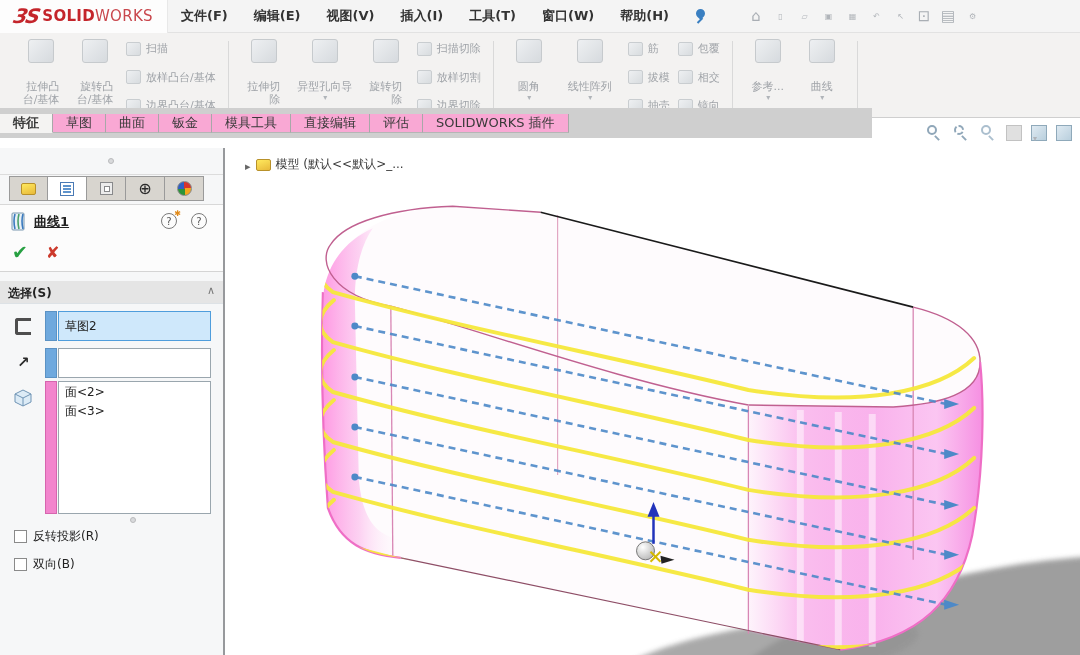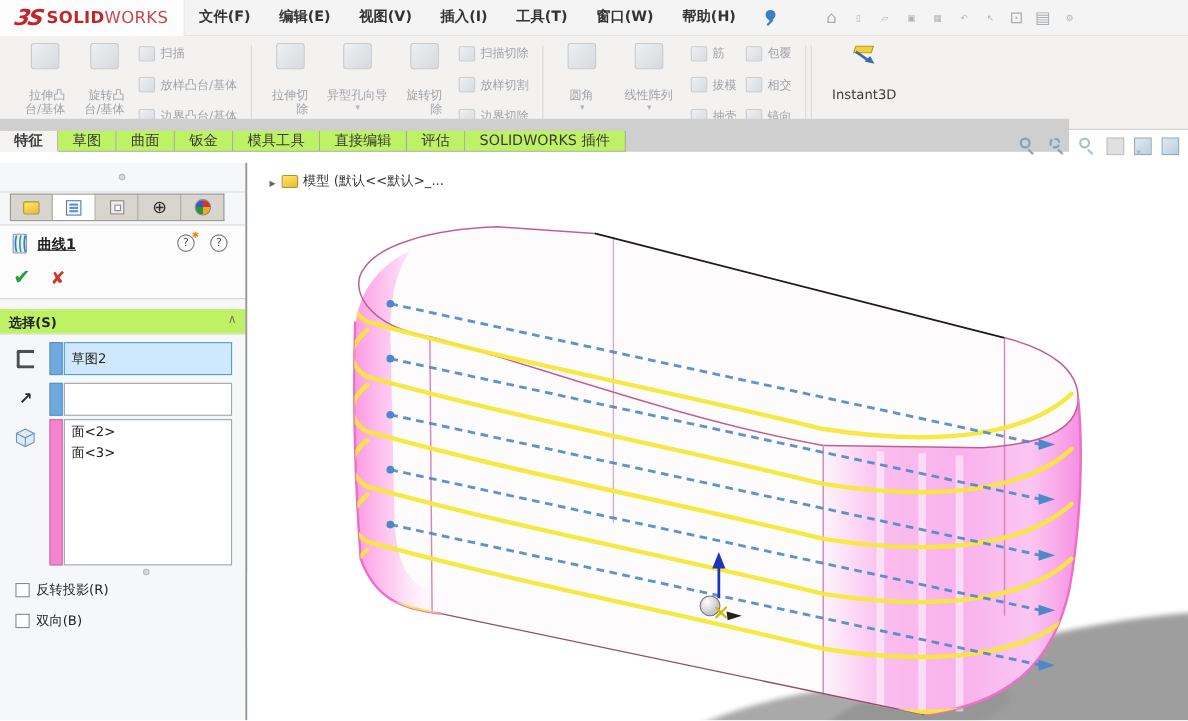--- a/index.html
+++ b/index.html
@@ -34,22 +34,22 @@
   .rbig .lbl { font-size:11px; line-height:13px; text-align:right; color:#9fa3a8; white-space:pre-line; margin-top:17px; }
   .rbig.en .lbl { color:#3c3c3c; font-size:12px; }
   .ri-lg { width:26px; height:24px; background:linear-gradient(135deg,#eef0f2,#d6dade); border:1px solid #c6cacd; border-radius:3px; }
   .rcol { display:flex; flex-direction:column; justify-content:space-between; height:72px; margin:2px 4px 0 4px; }
   .rsm { display:flex; align-items:center; gap:5px; cursor:default; }
   .rsm .lbl { font-size:11px; color:#9fa3a8; white-space:nowrap; }
   .ri-sm { width:15px; height:14px; background:linear-gradient(135deg,#eef0f2,#d8dcdf); border:1px solid #c9cdd0; border-radius:2px; flex:0 0 auto; }
   .wide { width:66px; }
 
   
-  .tabsbar { position:absolute; left:0; top:108px; width:972px; height:30px; background:#cfcfcf; display:flex; align-items:flex-end; }
-  .ctab { font-size:13px; color:#3a3a3a; background:#bef264; border-right:1px solid #a8a8a8; border-bottom:1px solid #b5b5b5; display:flex; align-items:center; padding:0 13px; cursor:default; }
+  .tabsbar { position:absolute; left:0; top:108px; width:872px; height:30px; background:#cfcfcf; display:flex; align-items:center; }
+  .ctab { font-size:13px; color:#3a3a3a; background:#f9a8d4; border-right:1px solid #a8a8a8; border-bottom:1px solid #b5b5b5; display:flex; align-items:center; padding:0 13px; cursor:default; }
   .ctab.active { background:#f4f3f2; border-bottom:1px solid #f4f3f2; font-weight:bold; }
   .viewtools { position:absolute; right:8px; top:118px; height:30px; display:flex; align-items:center; gap:9px; }
   .vt { width:18px; height:18px; position:relative; opacity:.85; }
   .vt .lens { position:absolute; left:2px; top:1px; width:10px; height:10px; border:2px solid #7d98ad; border-radius:50%; }
   .vt .stick { position:absolute; left:11px; top:11px; width:2px; height:6px; background:#7d98ad; transform:rotate(-45deg); }
   .vt.dashed .lens { border-style:dashed; }
   .vt-cube { width:16px; height:16px; background:linear-gradient(135deg,#dfeaf2,#b9cfdd); border:1px solid #8fa9ba; }
   .vt-cube.gray { background:#e0e0e0; border-color:#c2c2c2; }
 
   
@@ -71,21 +71,21 @@
 
   .pm-header { position:absolute; left:0; top:56px; width:223px; height:34px; background:#fcfcfc; border-top:1px solid #d8d8d8; }
   .pm-title { position:absolute; left:34px; top:8px; font-size:13px; font-weight:bold; color:#222;text-decoration:underline; }
   .ico-curve { position:absolute; left:9px; top:6px; }
   .help-circ { position:absolute; top:8px; width:16px; height:16px; border:1.5px solid #7a7a7a; border-radius:50%; font-size:10px; color:#555; display:flex; align-items:center; justify-content:center; }
   .help-star { position:absolute; top:4px; font-size:8px; color:#e08a1a; }
   .pm-okrow { position:absolute; left:0; top:90px; width:223px; height:34px; background:#fcfcfc; border-bottom:1px solid #d4d4d4; }
   .ok-check { position:absolute; left:12px; top:3px; font-size:19px; font-weight:bold; color:#27a042; }
   .cancel-x { position:absolute; left:46px; top:5px; font-size:16px; font-weight:bold; color:#cc3a2c; }
 
-  .sec-header { position:absolute; left:0; top:133px; width:223px; height:23px; background:#bef264; border-bottom:1px solid #dde2e6; }
+  .sec-header { position:absolute; left:0; top:133px; width:223px; height:23px; background:#e5e5e5; border-bottom:1px solid #dde2e6; }
   .sec-title { position:absolute; left:8px; top:4px; font-size:12px; font-weight:bold; color:#222; }
   .sec-chev { position:absolute; right:8px; top:3px; font-size:11px; color:#777; }
 
   .ico-contour { position:absolute; left:15px; top:170px; width:16px; height:17px; border:3px solid #4e4e4e; border-right:none; border-radius:3px 0 0 3px; }
   .ico-dirarrow { position:absolute; left:17px; top:205px; font-size:15px; font-weight:bold; color:#2b2b2b; }
   .ico-cube3d { position:absolute; left:13px; top:240px; }
 
   .selbar { position:absolute; width:12px; }
   .selbar.blue { background:#6fa9de; border:1px solid #5b92c4; }
   .selbar.pink { background:#f285cd; border:1px solid #d665ae; }
@@ -234,31 +234,31 @@
             <span class="ri-sm"></span>
             <span class="lbl">相交</span>
           </div>
         <div class="rsm">
             <span class="ri-sm"></span>
             <span class="lbl">镜向</span>
           </div>
       </div>
     </div>
     <div class="rsep"></div>
+    <div class="rgroup">
+      <div class="rbig dd">
+        <div class="ri-lg"></div>
+        <div class="lbl">参考...</div>
+      </div>
+      <div class="rbig dd">
+        <div class="ri-lg"></div>
+        <div class="lbl">曲线</div>
+      </div>
+    </div>
     <div class="rsep"></div>
-    <div class="rgroup">
-      <div class="rbig en" style="width:78px">
-        <svg width="30" height="24" viewBox="0 0 30 24">
-          <rect x="8" y="3" width="16" height="6" fill="#f3cf3a" stroke="#b89a20" stroke-width="1" transform="skewX(-18)"></rect>
-          <line x1="7" y1="8" x2="20" y2="17" stroke="#3a6ea8" stroke-width="2.4"></line>
-          <polygon points="24,19 15,17 20,12" fill="#3a6ea8"></polygon>
-        </svg>
-        <div class="lbl">Instant3D</div>
-      </div>
-    </div>
   </div>
 
   <div class="tabsbar">
     <div class="ctab active">特征</div>
     <div class="ctab">草图</div>
     <div class="ctab">曲面</div>
     <div class="ctab">钣金</div>
     <div class="ctab">模具工具</div>
     <div class="ctab">直接编辑</div>
     <div class="ctab">评估</div>

